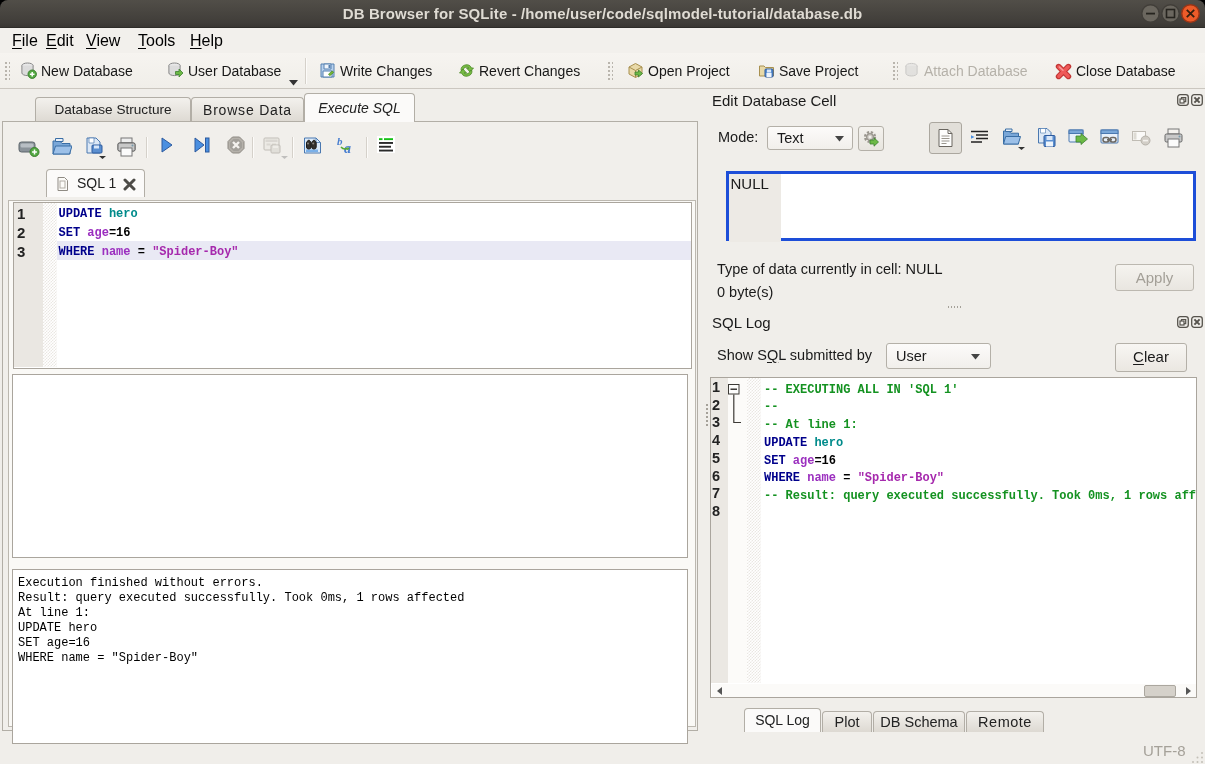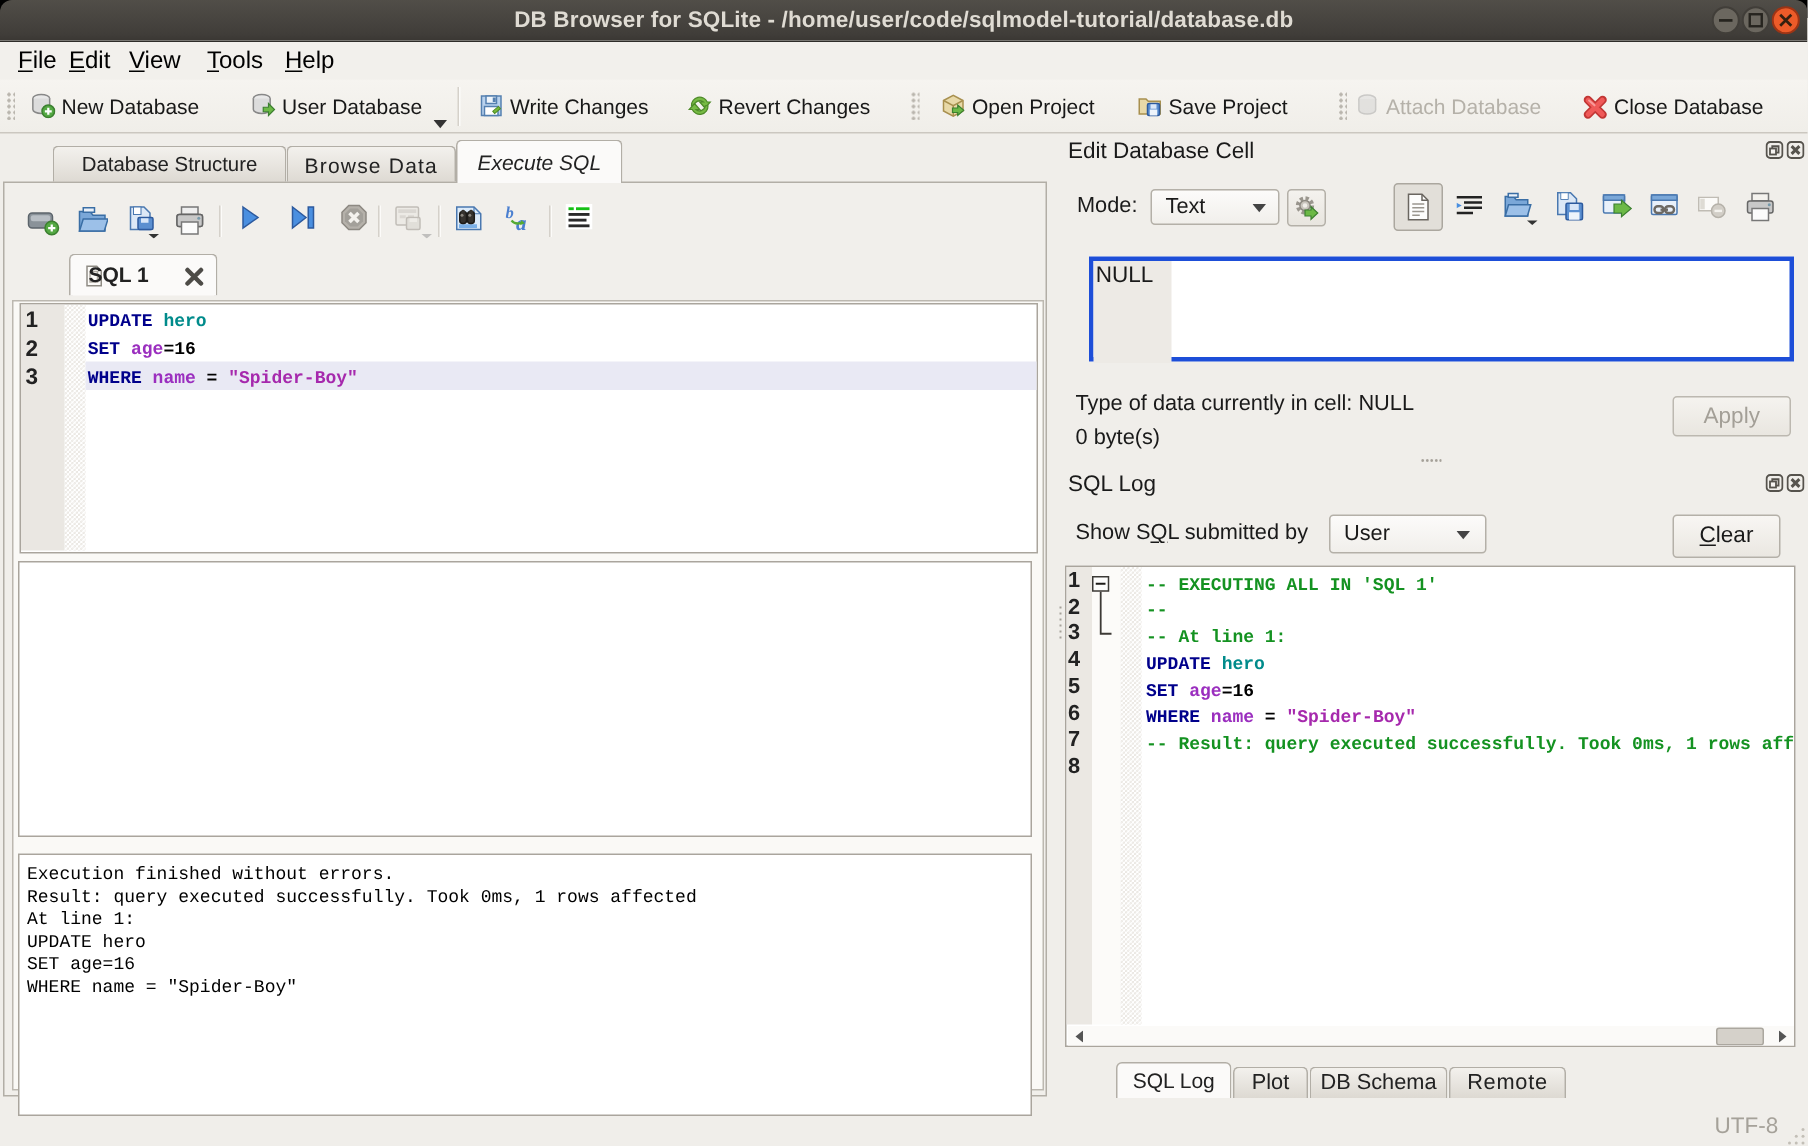--- a/index.html
+++ b/index.html
@@ -268,21 +268,21 @@
         <rect x="2" y="9.8" width="12" height="1.9" fill="#2a2a2a"></rect>
         <rect x="2" y="13.6" width="14" height="1.9" fill="#2a2a2a"></rect>
       </svg>
   </div>
 
   <div class="tab sel abs" style="left:14px; top:169px; width:99px; height:28px; z-index:2; text-align:left;">
     <svg width="16" height="16" style="position:absolute;left:8px;top:6px;">
         <path d="M3 1.5 H9.5 L12.5 4.5 V14.5 H3 Z" fill="#fcfbf8" stroke="#8f8b84"></path>
         <rect x="5" y="5" width="5" height="7" fill="none" stroke="#b0aca4"></rect>
       </svg>
-    <span style="position:absolute; left:12px; top:5px;font-weight:bold;">SQL 1</span>
+    <span style="position:absolute; left:30px; top:5px;">SQL 1</span>
     <svg width="13" height="13" style="position:absolute; left:76px; top:8px;">
         <path d="M2 2 L11 11 M11 2 L2 11" stroke="#4d4b47" stroke-width="3" stroke-linecap="round"></path>
       </svg>
   </div>
 
   <div class="frame" style="left:13px; top:202px; width:679px; height:167px; z-index:2;">
     <div class="abs" style="left:0; top:0; width:29px; height:164px; background:#eae7e2;"></div>
     <div class="abs" style="left:29px; top:0; width:14px; height:164px; background-image:linear-gradient(45deg,#eae7e2 25%,transparent 25%,transparent 75%,#eae7e2 75%),linear-gradient(45deg,#eae7e2 25%,transparent 25%,transparent 75%,#eae7e2 75%); background-size:3px 3px; background-position:0 0,1.5px 1.5px;"></div>
     <div class="abs" style="left:43px; top:38px; width:635px; height:19px; background:#e9e9f4;"></div>
     <div class="abs" style="left:3px; top:1px; width:26px; font-size:15px; font-weight:bold; color:#222; line-height:19px; font-family:'Liberation Sans',sans-serif;">1<br>2<br>3</div>

